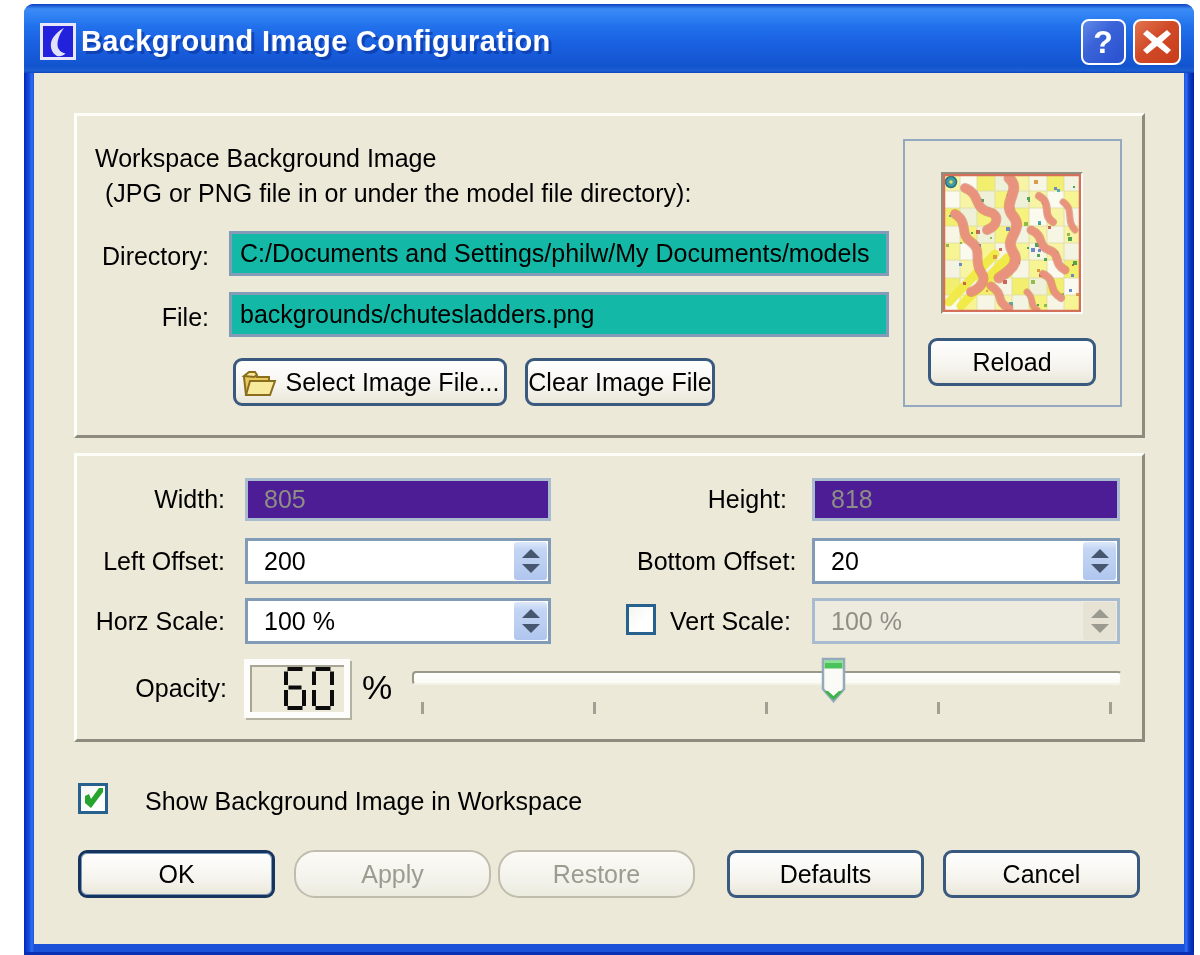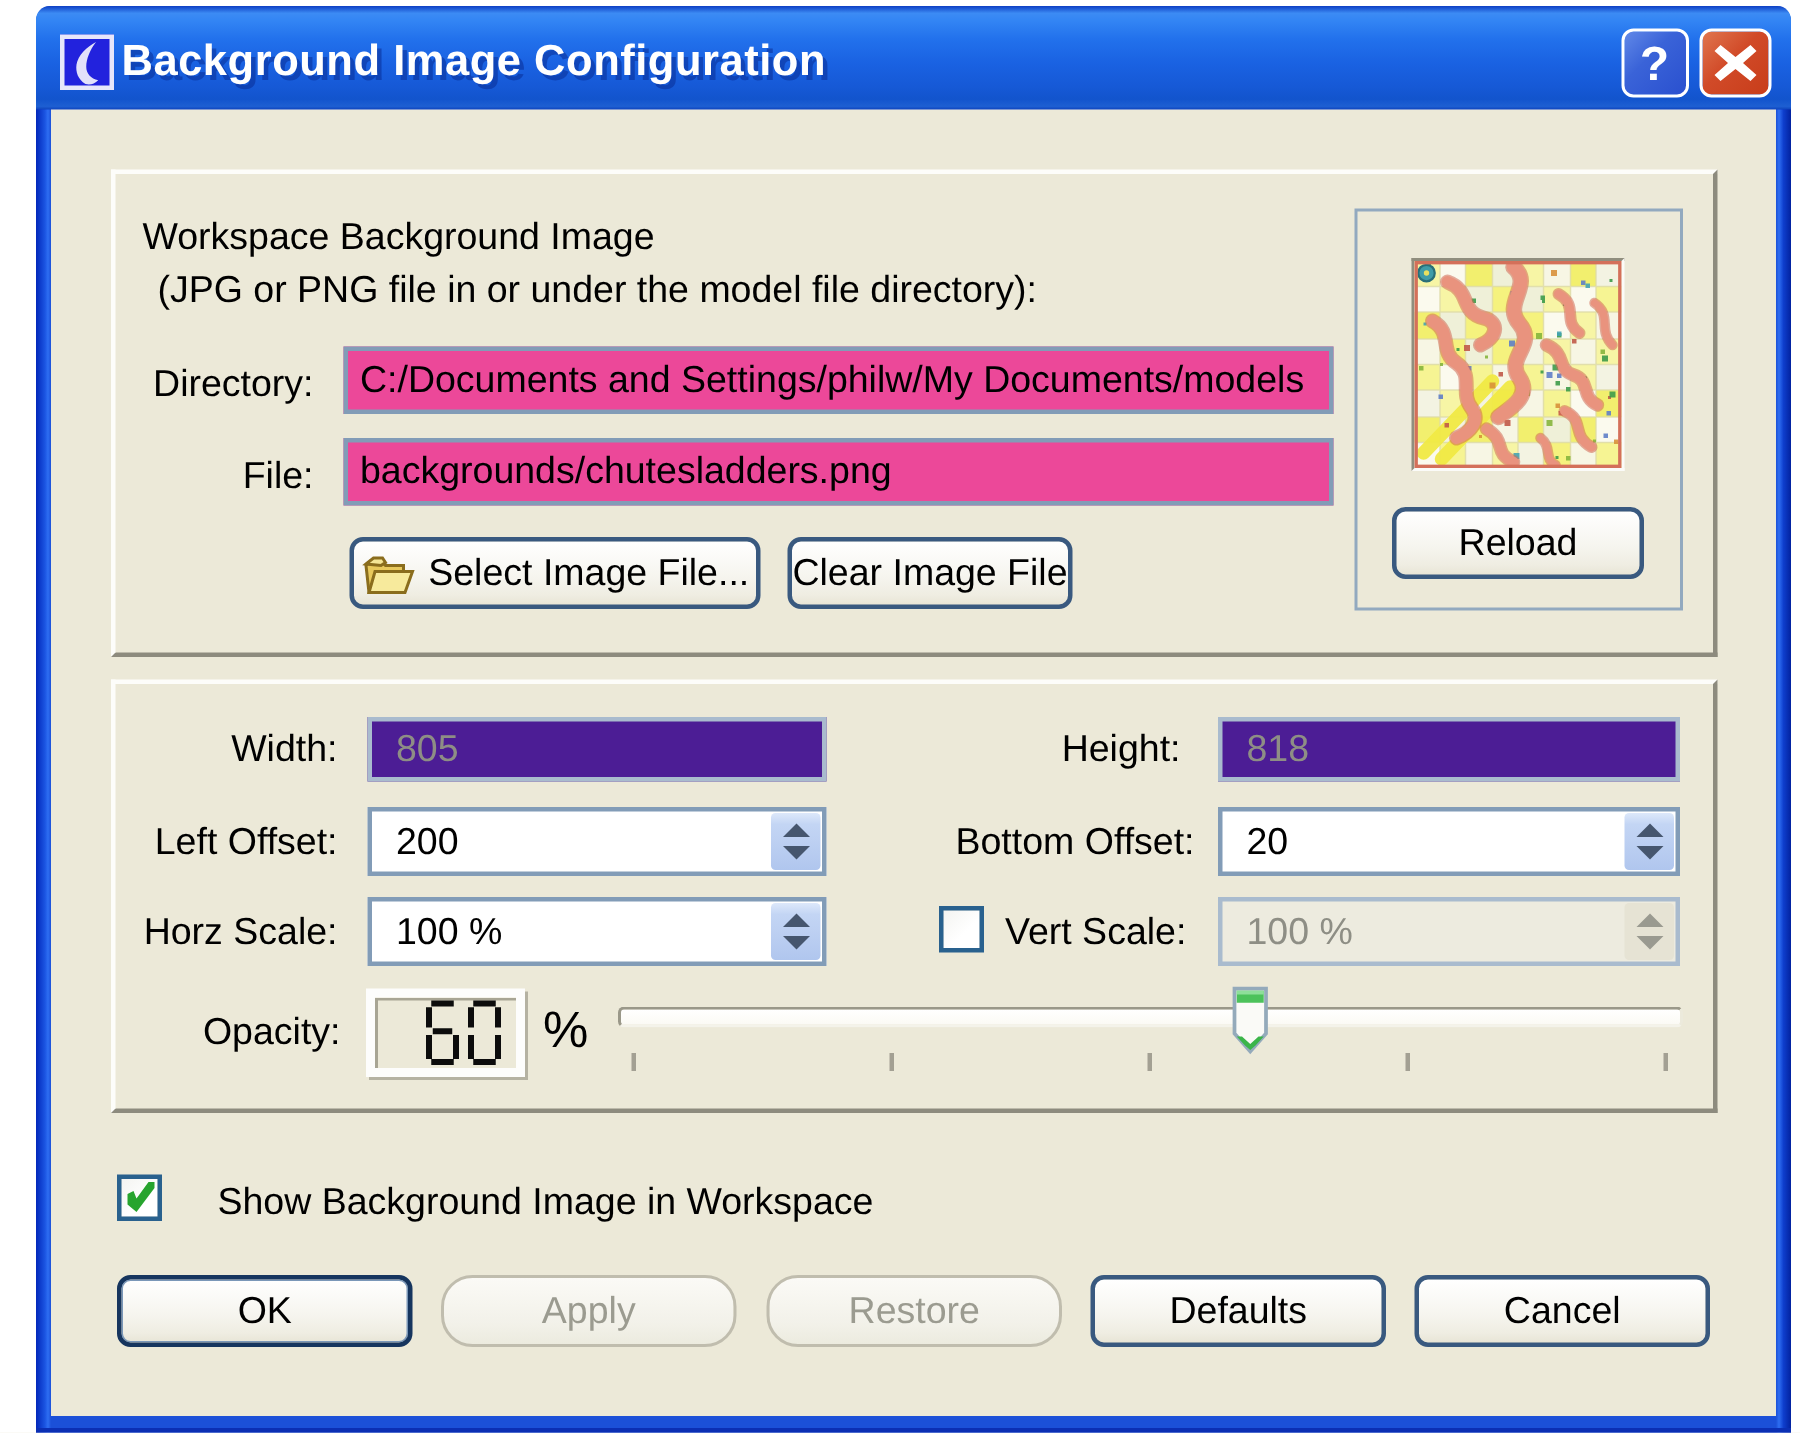--- a/index.html
+++ b/index.html
@@ -25,21 +25,21 @@
 .capbtn svg { position:absolute; left:0; top:0; }
 #client { position:absolute; left:10px; top:69px; width:1150px; height:871px;
   background:#ece9d8; font-size:25px; color:#000; }
 .groupbox { position:absolute; left:40px; width:1071px;
   border-top:3px solid #fdfdfa; border-left:3px solid #fdfdfa;
   border-bottom:3px solid #8d8b7e; border-right:3px solid #8d8b7e; }
 #group1 { top:40px; height:325px; }
 #group2 { top:380px; height:289px; }
 .lbl { position:absolute; white-space:pre; }
 .r { text-align:right; }
-.tinput { position:absolute; background:#ec4899; border:3px solid #829cb7;
+.tinput { position:absolute; background:#14b8a6; border:3px solid #829cb7;
   white-space:pre; overflow:hidden; }
 .tinput .txt { position:absolute; left:8px; top:0; }
 .dis { background:#4c1d95; border-color:#a9bbce; color:#8e8e85; }
 .spin { position:absolute; background:#ffffff; border:3px solid #829cb7; overflow:hidden; }
 .spin .txt { position:absolute; left:16px; }
 .spinbtns { position:absolute; right:1px; top:1px; bottom:1px; width:33px;
   background:linear-gradient(180deg,#dde8fa 0%,#c3d5f4 20%,#bdd0f2 50%,#b0c6ee 100%);
   border-radius:3px; }
 .spinbtns.gray { background:#e6e3d4; }
 .spin.dis { background:#edebdf; border-color:#a9bbce; }
@@ -366,17 +366,17 @@
       <div class="tick" style="left:1032px;"></div>
     </div>
     <div class="cb" id="showcb" style="left:44px; top:710px;">
       <svg width="26" height="26" viewBox="0 0 26 26">
         <path d="M4 10 L4 17 L10 22 L22 6 L22 2 L18 2 L10 13 L8 8 Z" fill="#27a42e"></path>
       </svg>
     </div>
     <div class="lbl" style="left:91px; top:714px;margin-left:20px;">Show Background Image in Workspace</div>
     <div class="btn focused" style="left:44px; top:777px; width:197px;">OK</div>
     <div class="btn disabled" style="left:260px; top:777px; width:197px;">Apply</div>
-    <div class="btn disabled" style="left:477px; top:777px; width:197px;">Restore</div>
+    <div class="btn disabled" style="left:464px; top:777px; width:197px;">Restore</div>
     <div class="btn" style="left:693px; top:777px; width:197px;">Defaults</div>
     <div class="btn" style="left:909px; top:777px; width:197px;">Cancel</div>
   </div>
 </div>
 
 </body></html>

